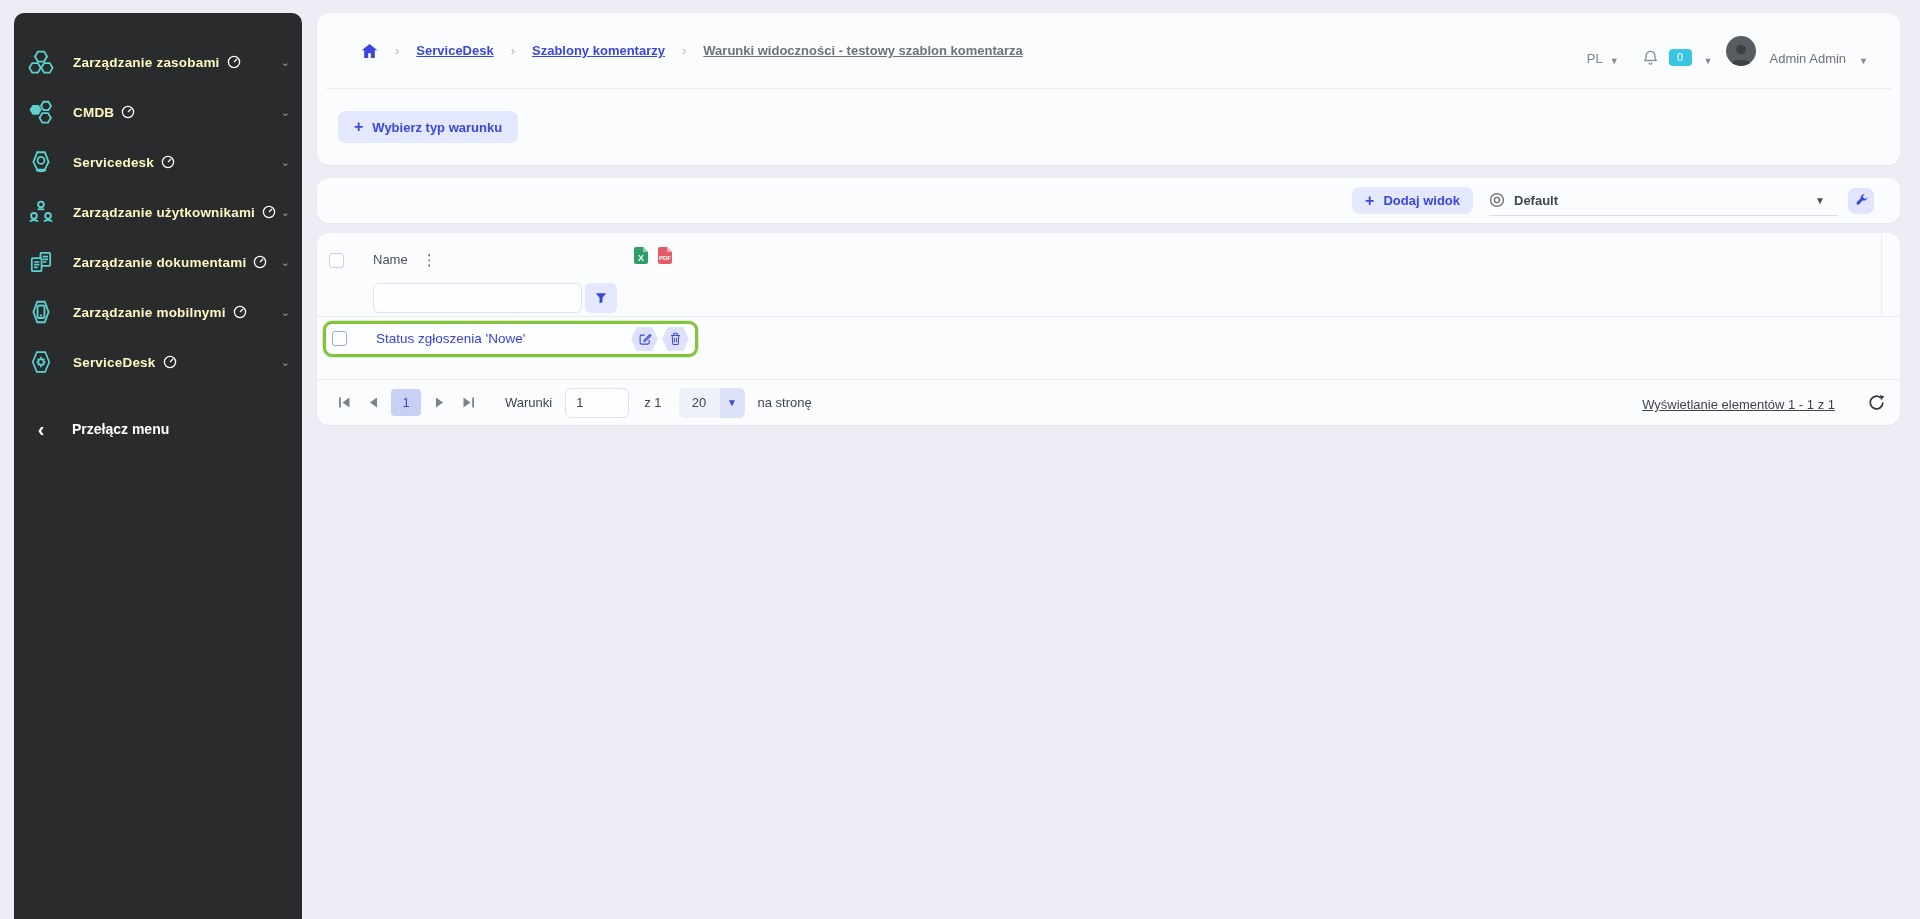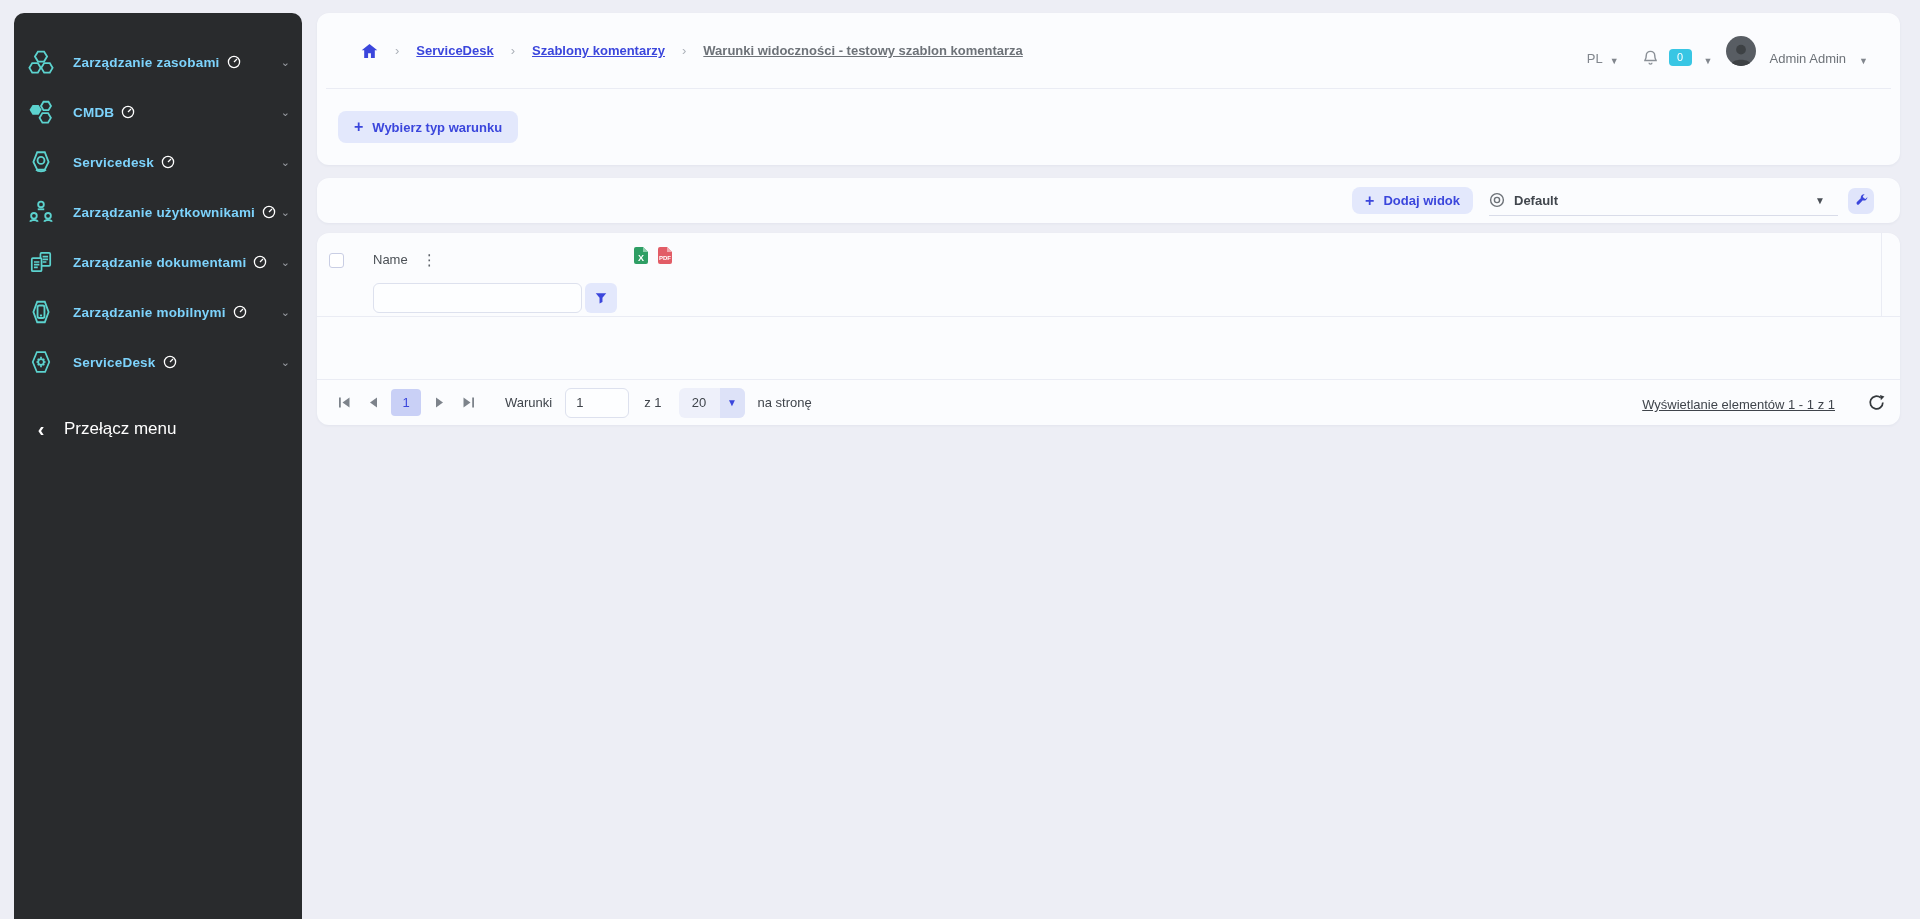--- a/index.html
+++ b/index.html
@@ -16,29 +16,29 @@
     background:#292b2d; border-radius:10px;
   }
   .logo-wrap { display:flex; justify-content:center; margin-top:22px; }
   .menu { margin-top:24px; }
   .menu-item {
     height:50px; display:flex; align-items:center; padding:0 12px 0 14px;
     cursor:pointer;
   }
   .menu-item .mi-icon { width:26px; height:26px; flex:0 0 26px; display:flex; align-items:center; justify-content:center; }
   .menu-item .mi-label {
-    margin-left:19px; color:#7dd3fc; font-size:13.5px; font-weight:bold; letter-spacing:.2px;
+    margin-left:19px; color:#fef9c3; font-size:13.5px; font-weight:bold; letter-spacing:.2px;
   }
   .menu-item .mi-gauge { margin-left:7px; display:flex; }
   .menu-item .mi-caret { margin-left:auto; color:#9b9fa5; font-size:11px; line-height:1; }
   .menu-toggle {
     margin-top:20px; height:44px; display:flex; align-items:center; padding:0 14px; cursor:pointer;
   }
   .menu-toggle .mt-chev { color:#ffffff; font-size:20px; font-weight:bold; width:26px; text-align:center; }
-  .menu-toggle .mt-label { margin-left:10px; color:#ffffff; font-size:17px; font-weight:normal; }
+  .menu-toggle .mt-label { margin-left:18px; color:#ffffff; font-size:14px; font-weight:bold; }
 
   
   .card {
     position:absolute; left:317px; width:1583px; background:#fbfcfe;
     border-radius:12px; box-shadow:0 1px 3px rgba(40,50,90,.05);
   }
   .card1 { top:13px; height:152px; }
   .card2 { top:178px; height:45px; display:flex; align-items:center; padding:0 26px; }
   .card3 { top:233px; height:192px; }
 
@@ -393,20 +393,42 @@
     <button class="filter-btn">
       <span style="display:flex;">
         <svg width="14" height="14" viewBox="0 0 24 24">
             <path d="M3 4 H21 L14.5 11.5 V19 L9.5 21.5 V11.5 Z" fill="#3b46dc"></path>
           </svg>
       </span>
     </button>
     <div class="vline"></div>
   </div>
 
+  <div class="grid-row">
+    <span class="cb"></span>
+    <span class="row-link">Status zgłoszenia 'Nowe'</span>
+    <button class="hexbtn hex-edit">
+      <span style="display:flex;">
+        <svg width="14" height="14" viewBox="0 0 20 20" fill="none" stroke="#3b46dc" stroke-width="1.6">
+          <path d="M16 11 V15.5 a1.8 1.8 0 0 1-1.8 1.8 H4.8 A1.8 1.8 0 0 1 3 15.5 V6.3 A1.8 1.8 0 0 1 4.8 4.5 H9.5"></path>
+          <path d="M9 11.5 L16.8 3.6 L18.4 5.2 L10.6 13 L8.6 13.5 Z"></path>
+        </svg>
+      </span>
+    </button>
+    <button class="hexbtn hex-del">
+      <span style="display:flex;">
+        <svg width="13" height="14" viewBox="0 0 20 22" fill="none" stroke="#3b46dc" stroke-width="1.6">
+          <path d="M3 5.5 H17"></path>
+          <path d="M7 5.5 V3.5 a1.5 1.5 0 0 1 1.5-1.5 h3 A1.5 1.5 0 0 1 13 3.5 V5.5"></path>
+          <path d="M4.8 5.5 L5.6 18 a2 2 0 0 0 2 1.8 h4.8 a2 2 0 0 0 2-1.8 L15.2 5.5"></path>
+          <path d="M8.3 9 V16 M11.7 9 V16"></path>
+        </svg>
+      </span>
+    </button>
+  </div>
 
   <div class="grid-foot">
     <button class="pg-btn">
       <svg width="13" height="11" viewBox="0 0 13 11">
           <rect x="1" y="0.5" width="1.8" height="10" fill="#7d838b"></rect>
           <polygon points="11.5,0.5 11.5,10.5 4.5,5.5" fill="#7d838b"></polygon>
         </svg>
     </button>
     <button class="pg-btn pg-gap">
       <svg width="9" height="11" viewBox="0 0 9 11">

